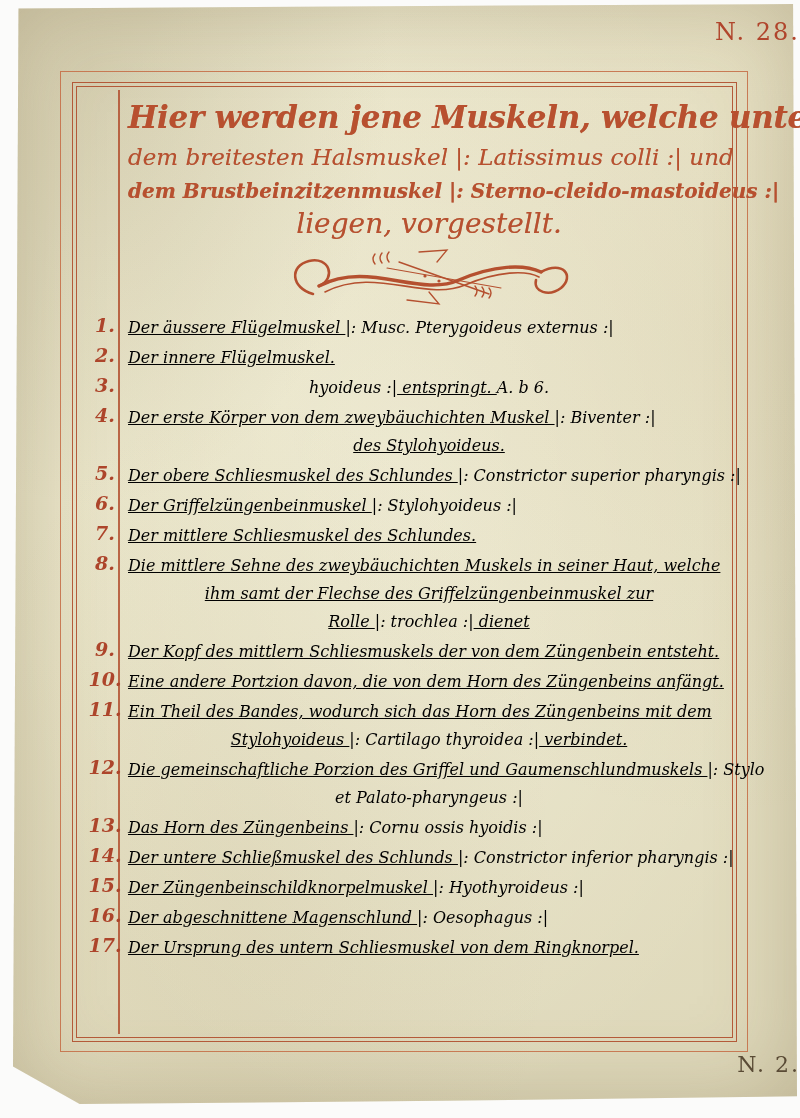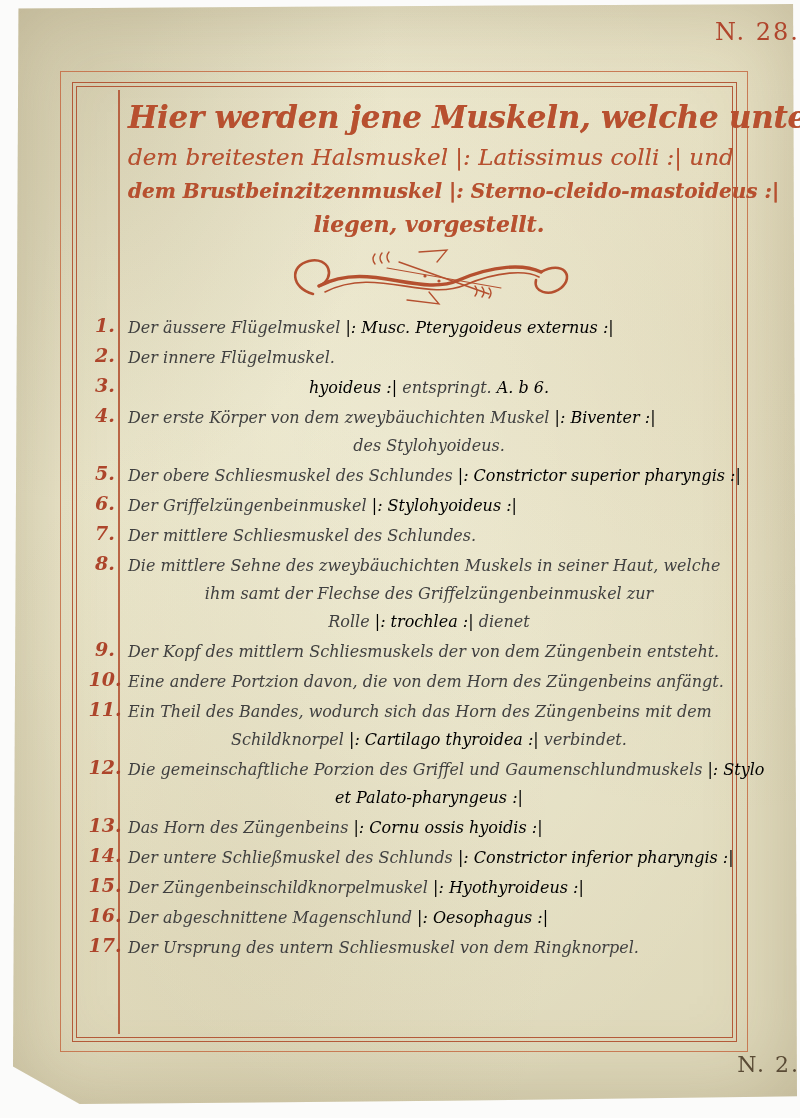--- a/index.html
+++ b/index.html
@@ -22,29 +22,29 @@
   .corner-label{position:absolute;width:100%;text-align:right;letter-spacing:2px;}
   .label-top{top:18px;color:#b0452c;font-size:24px;}
   .label-bottom{top:1052px;color:#4a3a26;font-size:22px;opacity:.88;}
   .content{position:absolute;left:128px;top:94px;width:602px;}
   .title-block{color:#b8502f;font-style:italic;text-align:left;
                text-shadow:0 0 .4px rgba(150,60,30,.5);}
   .title-line{white-space:nowrap;}
   .t1{font-size:31px;line-height:46px;font-weight:bold;letter-spacing:-.3px;}
   .t2{font-size:23px;line-height:35px;font-weight:normal;}
   .t3{font-size:20px;line-height:33px;font-weight:bold;}
-  .t4{font-size:22px;line-height:32px;text-align:center;font-weight:bold;}
+  .t4{font-size:28px;line-height:32px;text-align:center;font-weight:normal;}
   .ornament{margin:8px auto 2px auto;display:block;}
   .items{list-style:none;margin:8px 0 0 0;padding:0;color:#473526;font-style:italic;}
   .items li{position:relative;margin:0 0 2px 0;}
   .items .num{position:absolute;left:-42px;top:0;width:38px;text-align:center;
               color:#ad452b;font-size:19px;font-weight:bold;font-style:italic;}
   .line{font-size:16px;line-height:28px;white-space:nowrap;}
   .line.center{text-align:center;}
-  .ink{color:#404040;}
+  .ink{color:#000000;text-decoration:underline;}
   .red{color:#000000;}
 </style>
 </head>
 <body>
 
 <div class="photo">
   <div class="paper"></div>
 
   <div class="corner-label label-top">N. 28.</div>
 
@@ -117,21 +117,21 @@
           <span class="num">9.</span>
           <div class="line left"><span class="ink">Der Kopf des mittlern Schliesmuskels der von dem Züngenbein entsteht.</span></div>
         </li>
         <li>
           <span class="num">10.</span>
           <div class="line left"><span class="ink">Eine andere Portzion davon, die von dem Horn des Züngenbeins anfängt.</span></div>
         </li>
         <li>
           <span class="num">11.</span>
           <div class="line left"><span class="ink">Ein Theil des Bandes, wodurch sich das Horn des Züngenbeins mit dem</span></div>
-          <div class="line center"><span class="ink">Schildknorpel </span><span class="red">|: Cartilago thyroidea :|</span><span class="ink"> verbindet.</span></div>
+          <div class="line center"><span class="ink">Stylohyoideus </span><span class="red">|: Cartilago thyroidea :|</span><span class="ink"> verbindet.</span></div>
         </li>
         <li>
           <span class="num">12.</span>
           <div class="line left"><span class="ink">Die gemeinschaftliche Porzion des Griffel und Gaumenschlundmuskels </span><span class="red">|: Stylo</span></div>
           <div class="line center"><span class="red">et Palato-pharyngeus :|</span></div>
         </li>
         <li>
           <span class="num">13.</span>
           <div class="line left"><span class="ink">Das Horn des Züngenbeins </span><span class="red">|: Cornu ossis hyoidis :|</span></div>
         </li>

